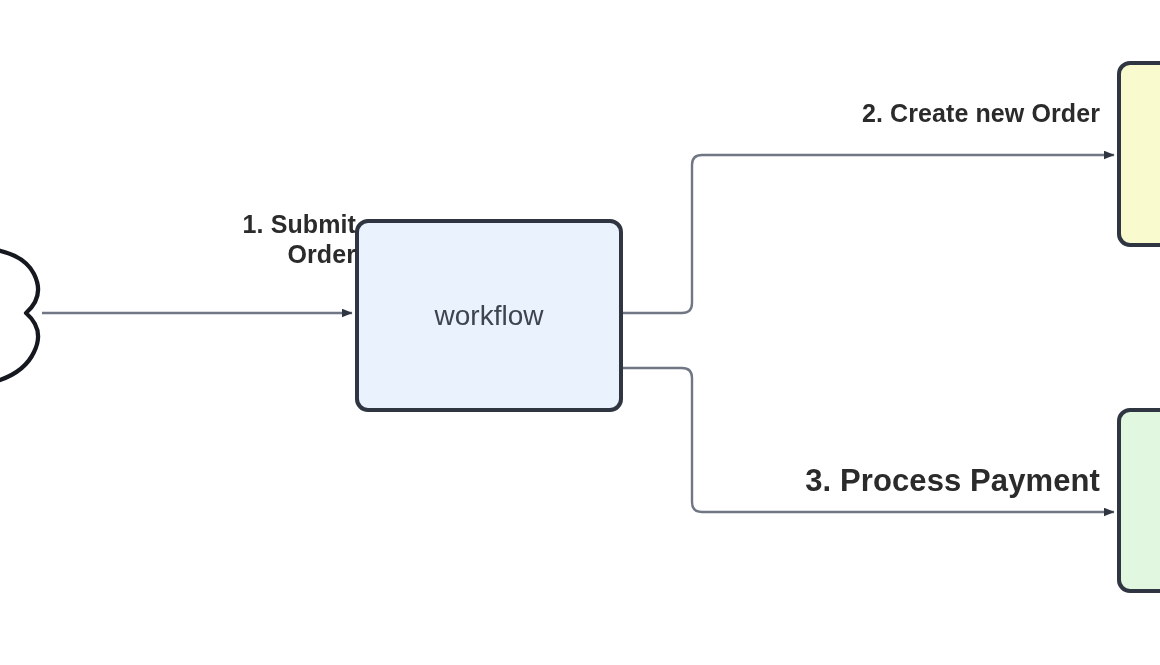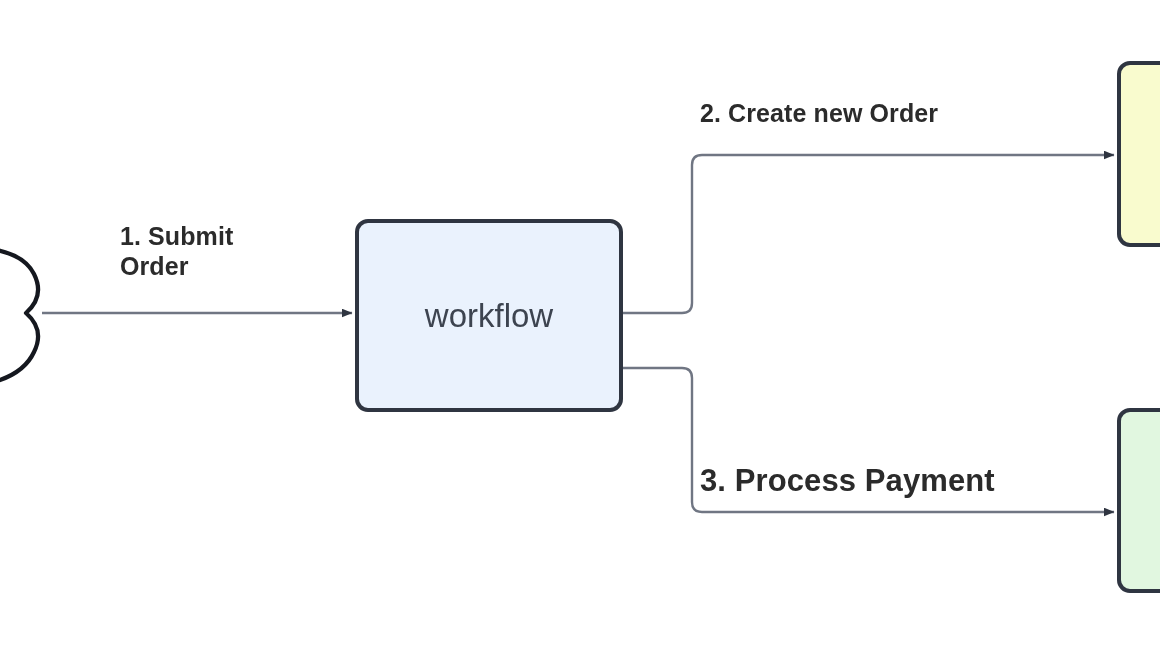--- a/index.html
+++ b/index.html
@@ -25,39 +25,39 @@
   .node-label {
     position: absolute;
     display: flex;
     align-items: center;
     justify-content: center;
     text-align: center;
     pointer-events: none;
   }
   .edge-label {
     position: absolute;
-    text-align: left;
+    text-align: right;
     font-weight: bold;
     color: #2b2b2b;
     letter-spacing: 0.1px;
     line-height: 1.18;
     white-space: pre-line;
   }
   #workflow-text {
     left: 357px;
     top: 221px;
     width: 264px;
     height: 189px;
-    font-size: 33px;
+    font-size: 28px;
     font-weight: normal;
     color: #3d4450;
   }
   #label-submit-order {
     left: 120px;
-    top: 222px;
+    top: 210px;
     width: 236px;
     font-size: 25px;
   }
   #label-create-order {
     left: 700px;
     top: 99px;
     width: 400px;
     font-size: 25px;
   }
   #label-process-payment {

